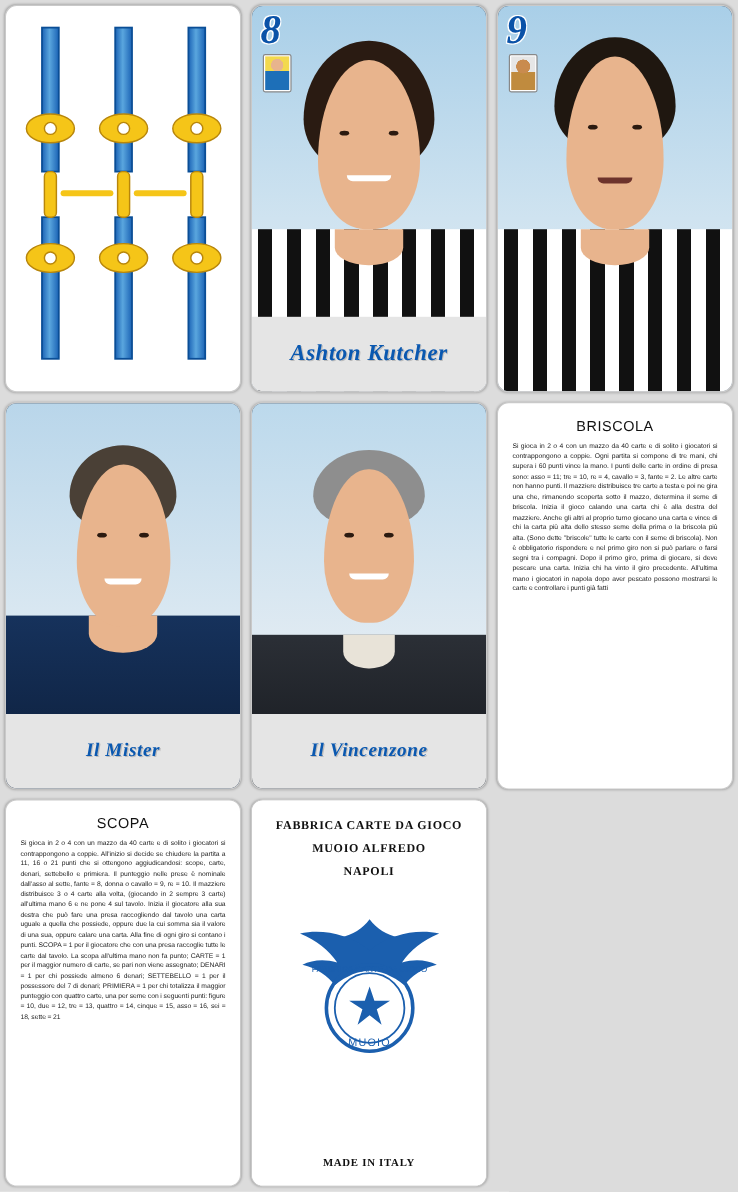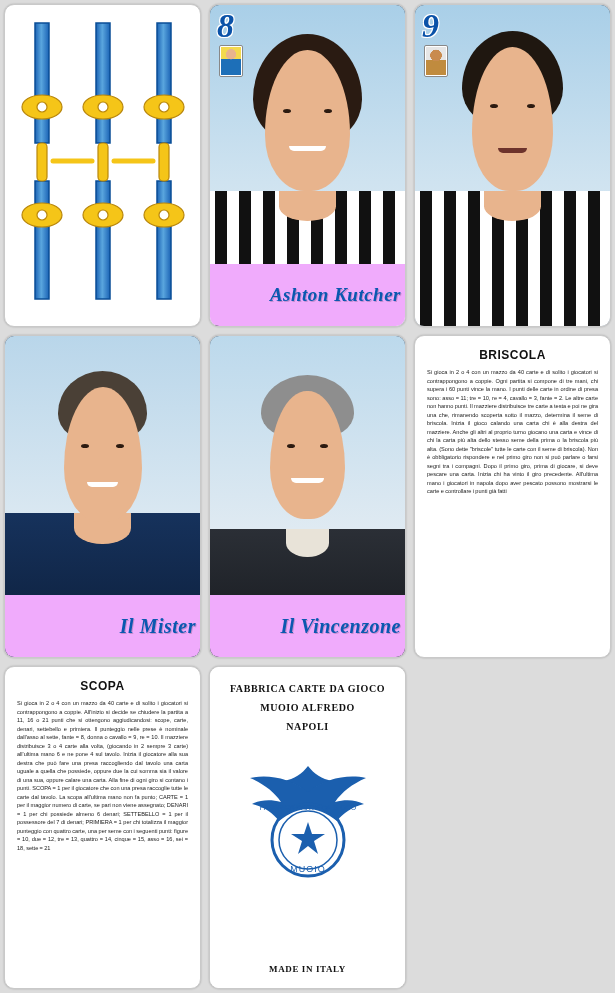--- a/index.html
+++ b/index.html
@@ -91,49 +91,49 @@
      radial-gradient(circle at 50% 30%, #c98b4e 0 26%, transparent 27%),
      linear-gradient(#e6e6e6 0 45%, #c08b3e 45% 100%);}
   .mc-re{background:
      radial-gradient(circle at 50% 24%, #e8b48d 0 20%, transparent 21%),
      linear-gradient(#f3d94e 0 38%, #2a67b0 38% 100%);}
 
   
   .name{
     position:absolute;left:0;right:0;bottom:0;
     height:62px;
-    background:#f0abfc;
-    display:flex;align-items:center;justify-content:flex-end;
+    background:#e5e5e5;
+    display:flex;align-items:center;justify-content:center;
     z-index:5;
   }
   .name span{
     font-family:"Liberation Serif", serif;
     font-style:italic;font-weight:bold;
-    font-size:20px;
+    font-size:16px;
     color:#0a58b0;
     letter-spacing:.5px;
     text-align:center;
     line-height:1.05;
     padding:0 4px;
     text-shadow:1px 1px 0 rgba(0,0,0,.18);
   }
   .name.script span{font-size:19px;}
 
   
   .rules{
     padding:10px 12px;
     box-sizing:border-box;
     height:100%;
   }
   .rules h3{
     margin:2px 0 6px;
     text-align:center;
     font-size:12px;
     letter-spacing:.5px;
-    font-weight:bold;
+    font-weight:normal;
     color:#111;
   }
   .rules p{
     margin:0;
     font-size:5.6px;
     line-height:1.52;
     text-align:justify;
     color:#1b1b1b;
     hyphens:auto;
     word-spacing:-.2px;

